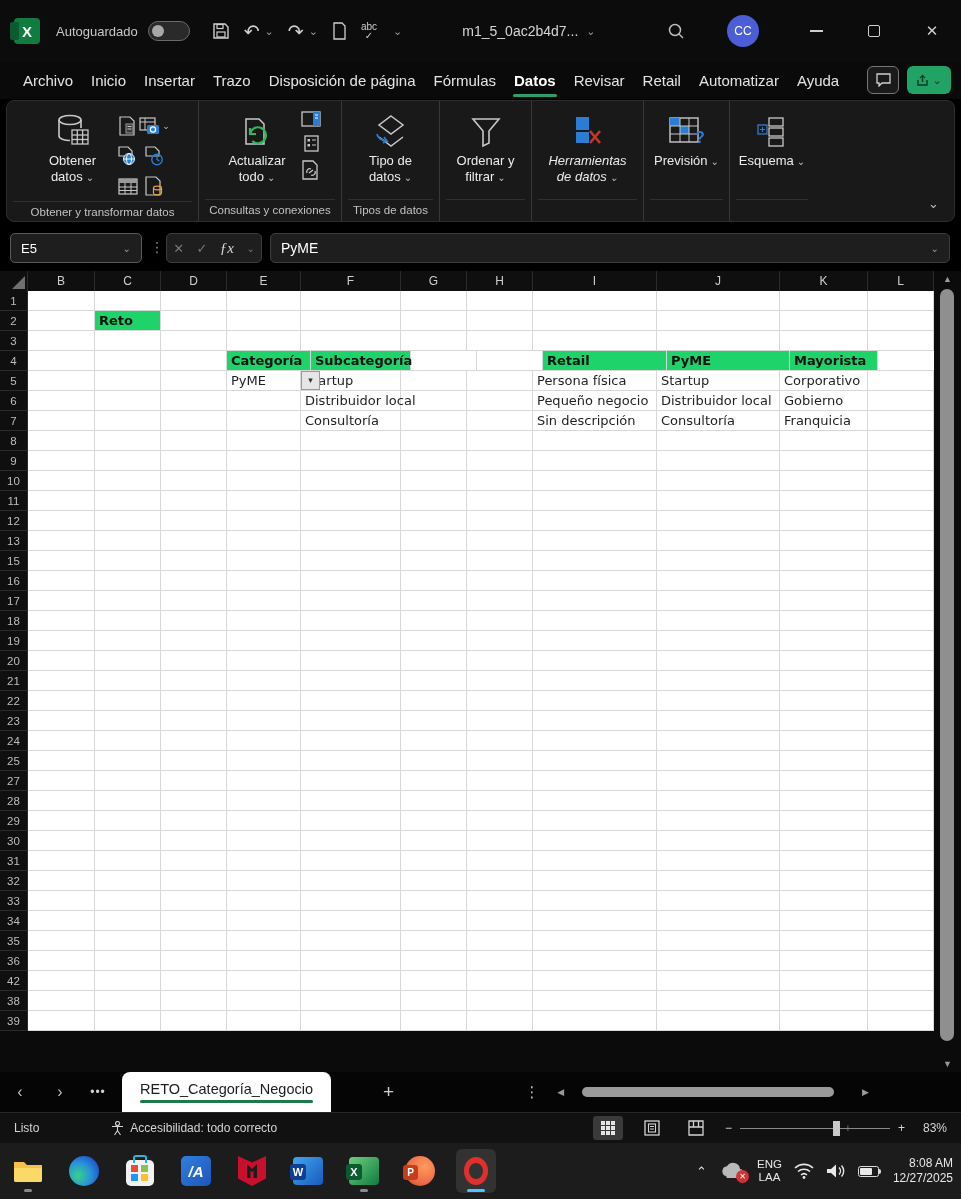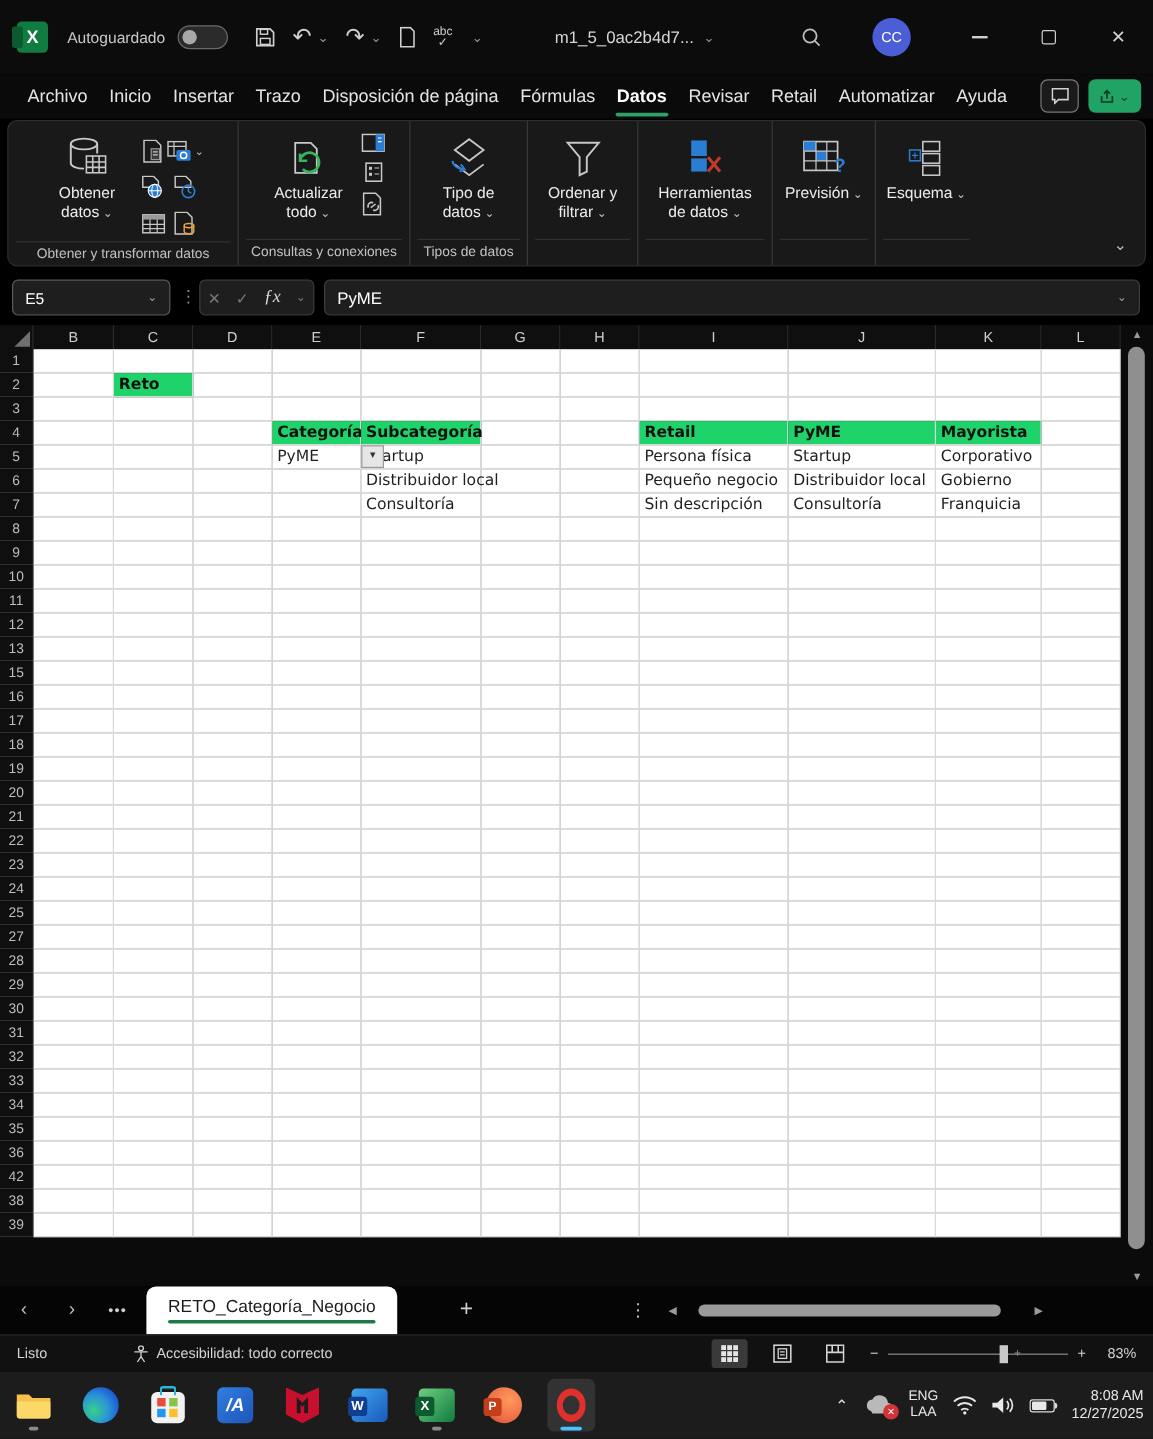--- a/index.html
+++ b/index.html
@@ -352,21 +352,21 @@
           </svg>
         </div>
         <div class="blabel"><span>Ordenar y filtrar</span><span class="chev">⌄</span></div>
       </div>
     </div>
     <div class="rgroup-label empty"></div>
   </div>
 
   <div class="rgroup" style="width:112px;">
     <div class="rgroup-content">
-      <div class="bigbtn" style="width:96px;">
+      <div class="bigbtn" style="width:96px;font-style:italic;">
         <div class="bicon">
           <svg width="36" height="34" viewBox="0 0 36 34">
             <rect x="6" y="2" width="13" height="13" fill="#2b7cd3"></rect>
             <rect x="6" y="17" width="13" height="11" fill="#2b7cd3"></rect>
             <path d="M20 16 l10 12 m0 -12 l-10 12" stroke="#c0392b" stroke-width="2.6" fill="none"></path>
           </svg>
         </div>
         <div class="blabel"><span>Herramientas de datos</span><span class="chev">⌄</span></div>
       </div>
     </div>
@@ -489,21 +489,21 @@
         <div class="cell" id="cell-I3" style="width: 124px;"></div>
         <div class="cell" id="cell-J3" style="width: 123px;"></div>
         <div class="cell" id="cell-K3" style="width: 88px;"></div>
         <div class="cell" id="cell-L3" style="width: 66px;"></div>
       </div>
       <div class="grow">
         <div class="rowh">4</div>
         <div class="cell" id="cell-B4" style="width: 67px;"></div>
         <div class="cell" id="cell-C4" style="width: 66px;"></div>
         <div class="cell" id="cell-D4" style="width: 66px;"></div>
-        <div class="cell hastext green" id="cell-E4" style="width: 74px;">Categoría</div>
+        <div class="cell hastext green" id="cell-E4" style="width: 84px;">Categoría</div>
         <div class="cell hastext green" id="cell-F4" style="width: 100px;">Subcategoría</div>
         <div class="cell" id="cell-G4" style="width: 66px;"></div>
         <div class="cell" id="cell-H4" style="width: 66px;"></div>
         <div class="cell hastext green" id="cell-I4" style="width: 124px;">Retail</div>
         <div class="cell hastext green" id="cell-J4" style="width: 123px;">PyME</div>
         <div class="cell hastext green" id="cell-K4" style="width: 88px;">Mayorista</div>
         <div class="cell" id="cell-L4" style="width: 66px;"></div>
       </div>
       <div class="grow">
         <div class="rowh">5</div>

